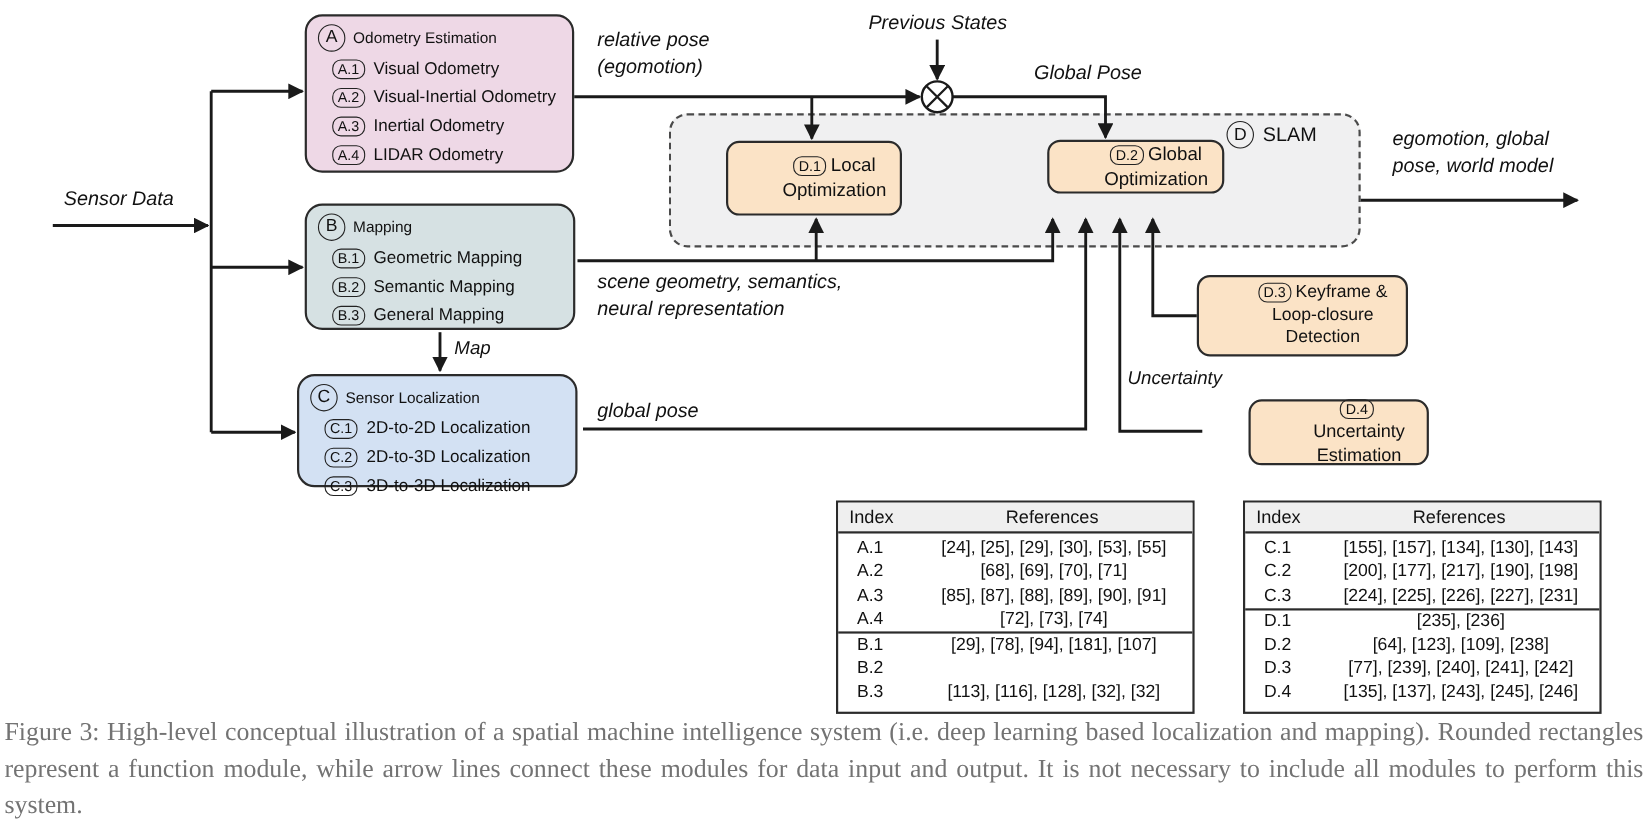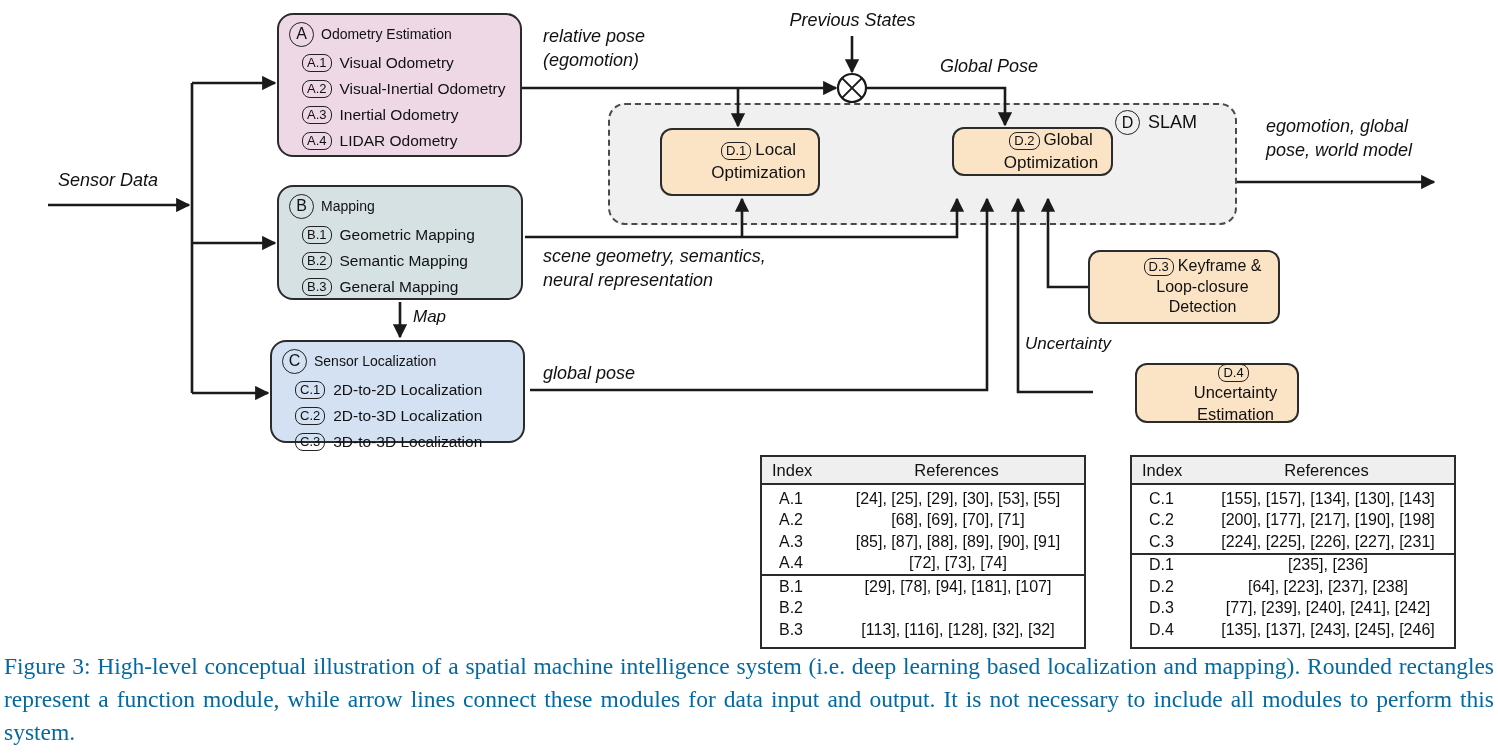--- a/index.html
+++ b/index.html
@@ -81,21 +81,21 @@
   .trow{display:flex;height:21.5px;align-items:center;}
   .trow .c1{width:70px;padding-left:17px;box-sizing:border-box;}
   .trow .c2,.thead .c2{flex:1;white-space:nowrap;text-align:center;}
   .tbody{padding:3px 0 6px 0;}
   .trow.group-start{border-top:2px solid #2b2b2b;}
 
   
   #caption{
     position:absolute;left:4px;top:650px;width:1490px;z-index:3;
     font-family:"Liberation Serif","DejaVu Serif",serif;font-size:23.5px;
-    line-height:1.4;text-align:justify;color:#0369a1;
+    line-height:1.4;text-align:justify;color:#737373;
   }
 </style>
 </head>
 <body>
 
 <div class="stage">
 
   <div id="slam-box"></div>
 
   <svg class="layer" width="1498" height="756" viewBox="0 0 1498 756" style="z-index:2;">
@@ -284,21 +284,21 @@
       <div class="trow">
           <div class="c1">C.3</div>
           <div class="c2">[224], [225], [226], [227], [231]</div>
         </div>
       <div class="trow group-start">
           <div class="c1">D.1</div>
           <div class="c2">[235], [236]</div>
         </div>
       <div class="trow">
           <div class="c1">D.2</div>
-          <div class="c2">[64], [223], [237], [238]</div>
+          <div class="c2">[64], [123], [109], [238]</div>
         </div>
       <div class="trow">
           <div class="c1">D.3</div>
           <div class="c2">[77], [239], [240], [241], [242]</div>
         </div>
       <div class="trow">
           <div class="c1">D.4</div>
           <div class="c2">[135], [137], [243], [245], [246]</div>
         </div>
     </div>

